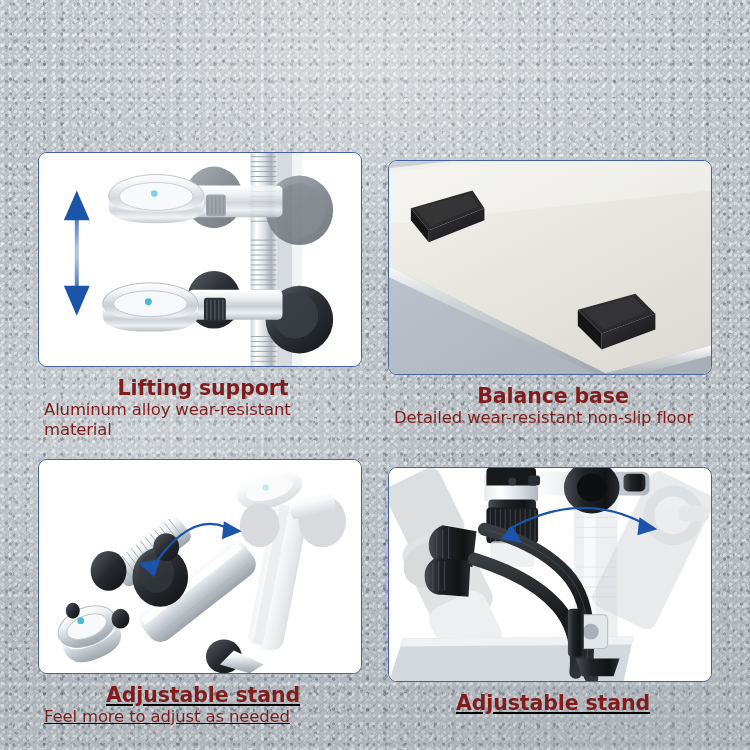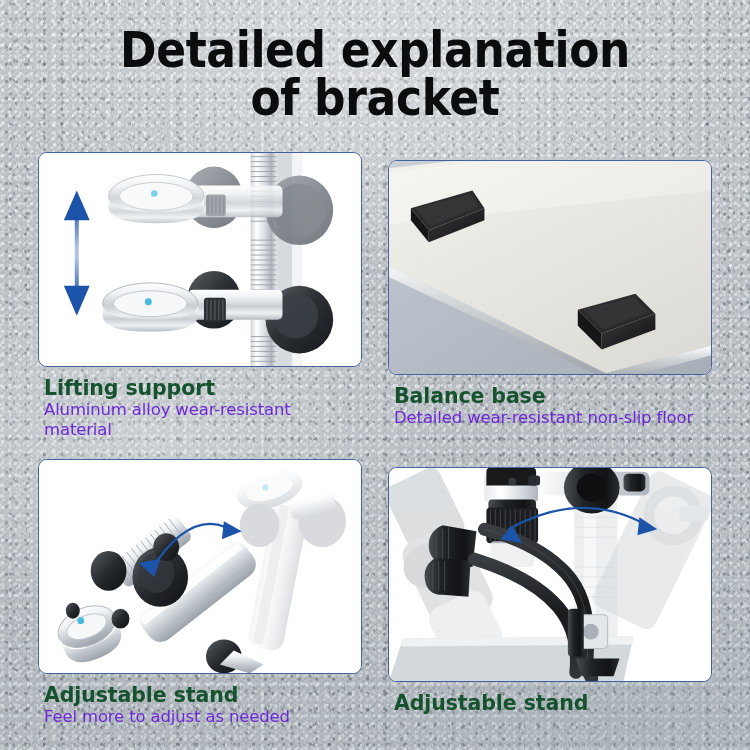--- a/index.html
+++ b/index.html
@@ -87,21 +87,21 @@
     height: 598px;
     z-index: 4;
   }
   .cell {
     position: absolute;
     width: 324px;
   }
   .cell.col-l { left: 0; }
   .cell.col-r { left: 350px; margin-top: 8px; }
   .cell.row-t { top: 0; }
-  .cell.row-b { top: 307px; }
+  .cell.row-b { top: 307px; text-decoration: underline; }
 
   .panel {
     position: relative;
     width: 324px;
     height: 215px;
     border: 1.6px solid #43629f;
     border-radius: 9px;
     background: #ffffff;
     overflow: hidden;
     box-sizing: border-box;
@@ -114,49 +114,46 @@
   }
 
   
   .caption { margin-top: 9px; padding-left: 6px; }
   .cap-title {
     display: block;
     font-family: "DejaVu Sans", sans-serif;
     font-weight: bold;
     font-size: 20.5px;
     line-height: 24px;
-    color: #14532d;
+    color: #7f1d1d;
     letter-spacing: -0.1px;
+    text-align: center;
   }
   .cap-sub {
     display: block;
     font-family: "DejaVu Sans", sans-serif;
     font-weight: normal;
     font-size: 16.5px;
     line-height: 19.5px;
-    color: #6d28d9;
+    color: #7f1d1d;
     letter-spacing: -0.15px;
     max-width: 330px;
   }
 
   svg.art { display: block; width: 100%; height: 100%; }
 </style>
 </head>
 <body>
 
 <div id="page">
 
   <div id="bg-texture"></div>
   <div id="bg-texture2"></div>
   <div id="bg-sheen"></div>
 
-  <div id="title">
-    <span class="tline">Detailed explanation</span>
-    <span class="tline">of bracket</span>
-  </div>
 
   <div id="grid">
 
     <div class="cell col-l row-t">
       <div class="panel">
         <div class="panel-inner">
           <svg class="art" viewBox="0 0 324 215" preserveAspectRatio="xMidYMid slice">
             <defs>
               <linearGradient id="alu" x1="0" y1="0" x2="0" y2="1">
                 <stop offset="0%" stop-color="#ffffff"></stop>

